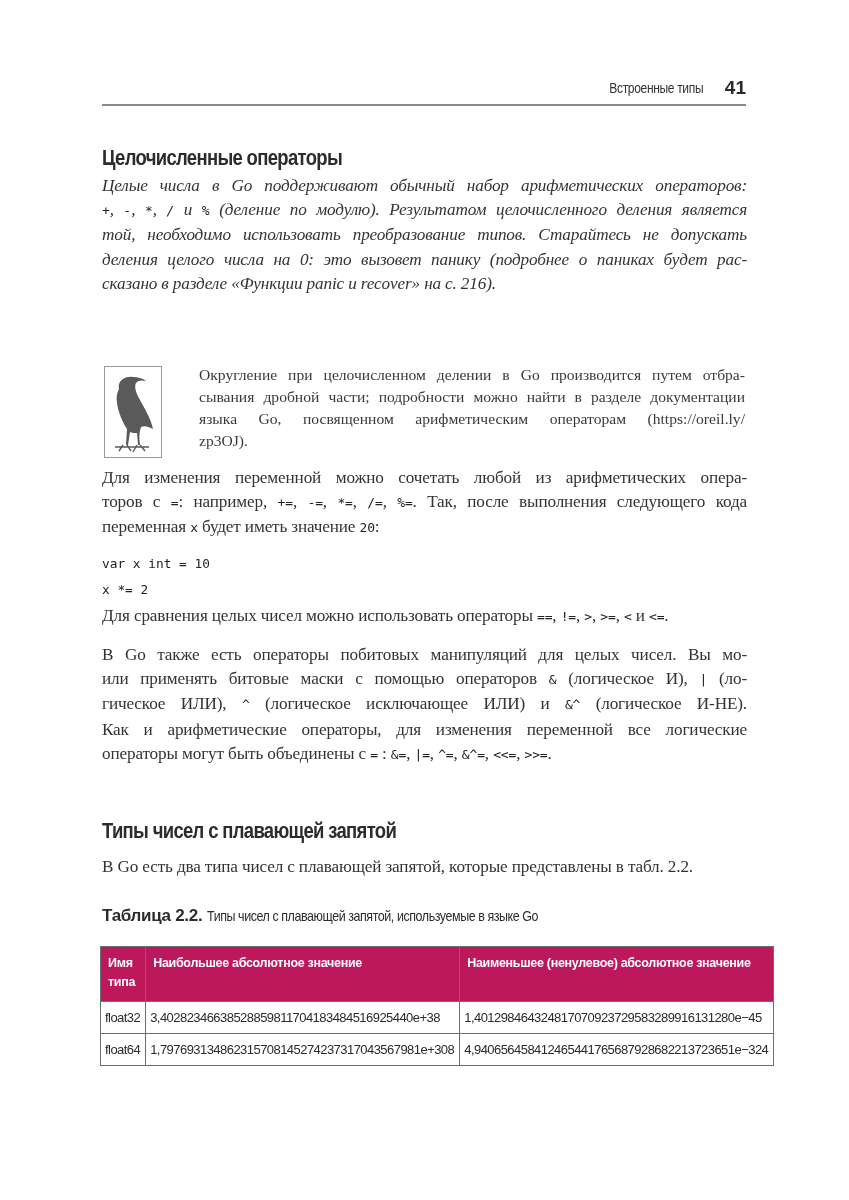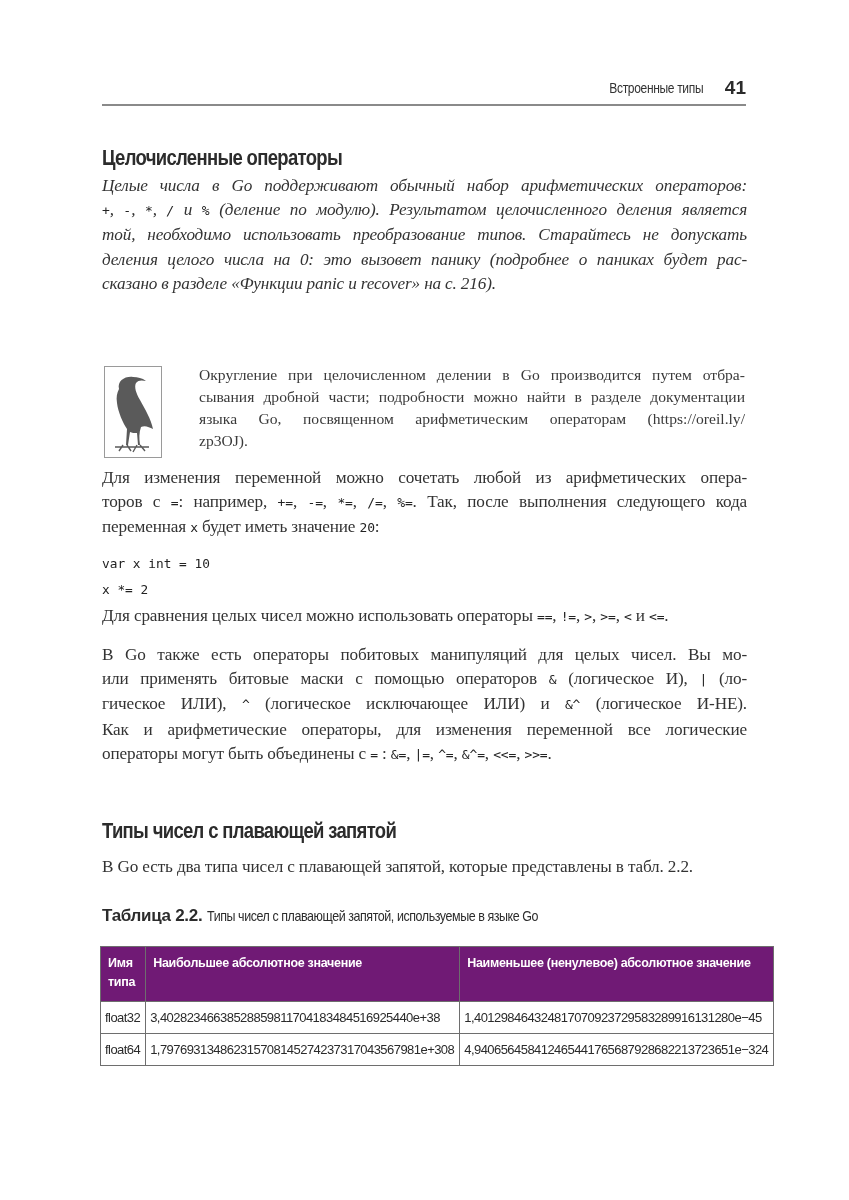--- a/index.html
+++ b/index.html
@@ -79,21 +79,21 @@
       font-family: "Liberation Sans", "DejaVu Sans", sans-serif;
       font-size: 14.5px; letter-spacing: -0.5px; display: inline-block;
       transform: scaleX(0.86); transform-origin: left center;
     }
     table.data {
       position: absolute; left: 100px; top: 946px;
       width: 649px; border-collapse: collapse;
       font-family: "Liberation Sans", "DejaVu Sans", sans-serif;
     }
     table.data th {
-      background: #701a75; color: #fff; text-align: left; vertical-align: top;
+      background: #be185d; color: #fff; text-align: left; vertical-align: top;
       font-size: 12.5px; font-weight: bold; line-height: 19px;
       padding: 7px 6px 9px 7px; border: 1.5px solid #6e6e6e;
       letter-spacing: -0.3px;
     }
     table.data td {
       font-size: 13px; color: #2a2a2a; padding: 8px 5px 8px 4px;
       border: 1.5px solid #6e6e6e; white-space: nowrap; letter-spacing: -0.55px;
     }
     table.data .c1 { width: 42px; }
     table.data .c2 { width: 289px; }

